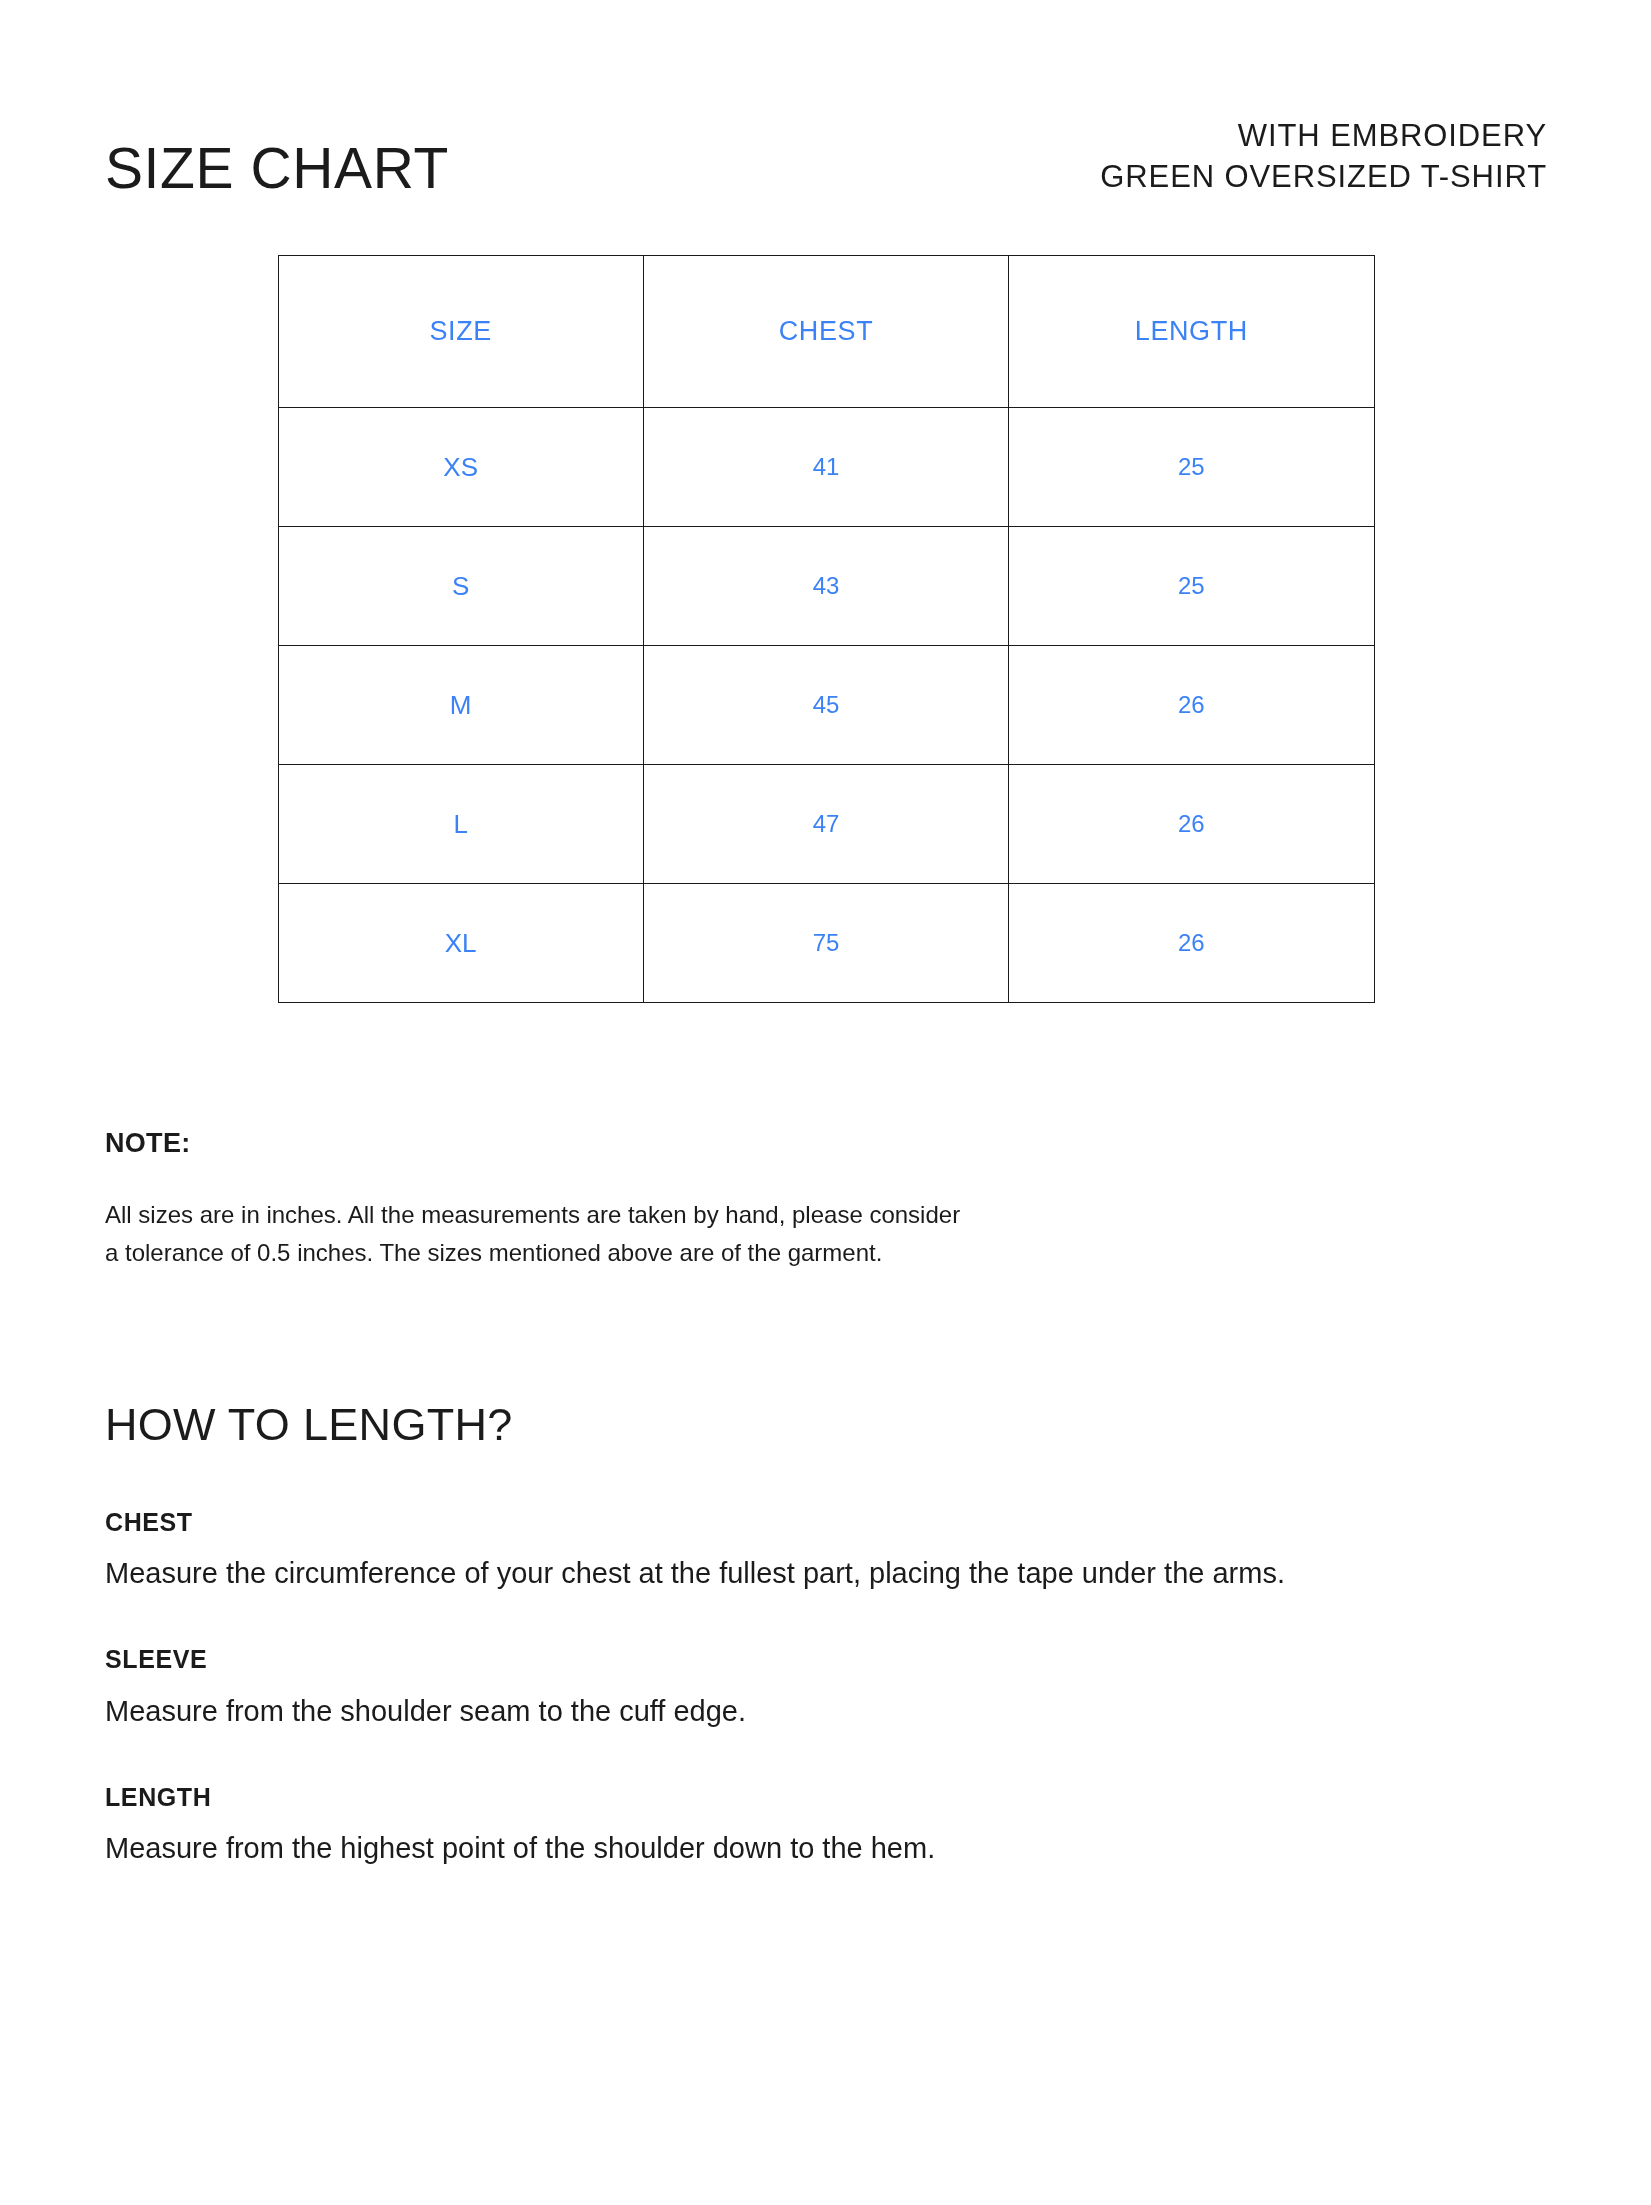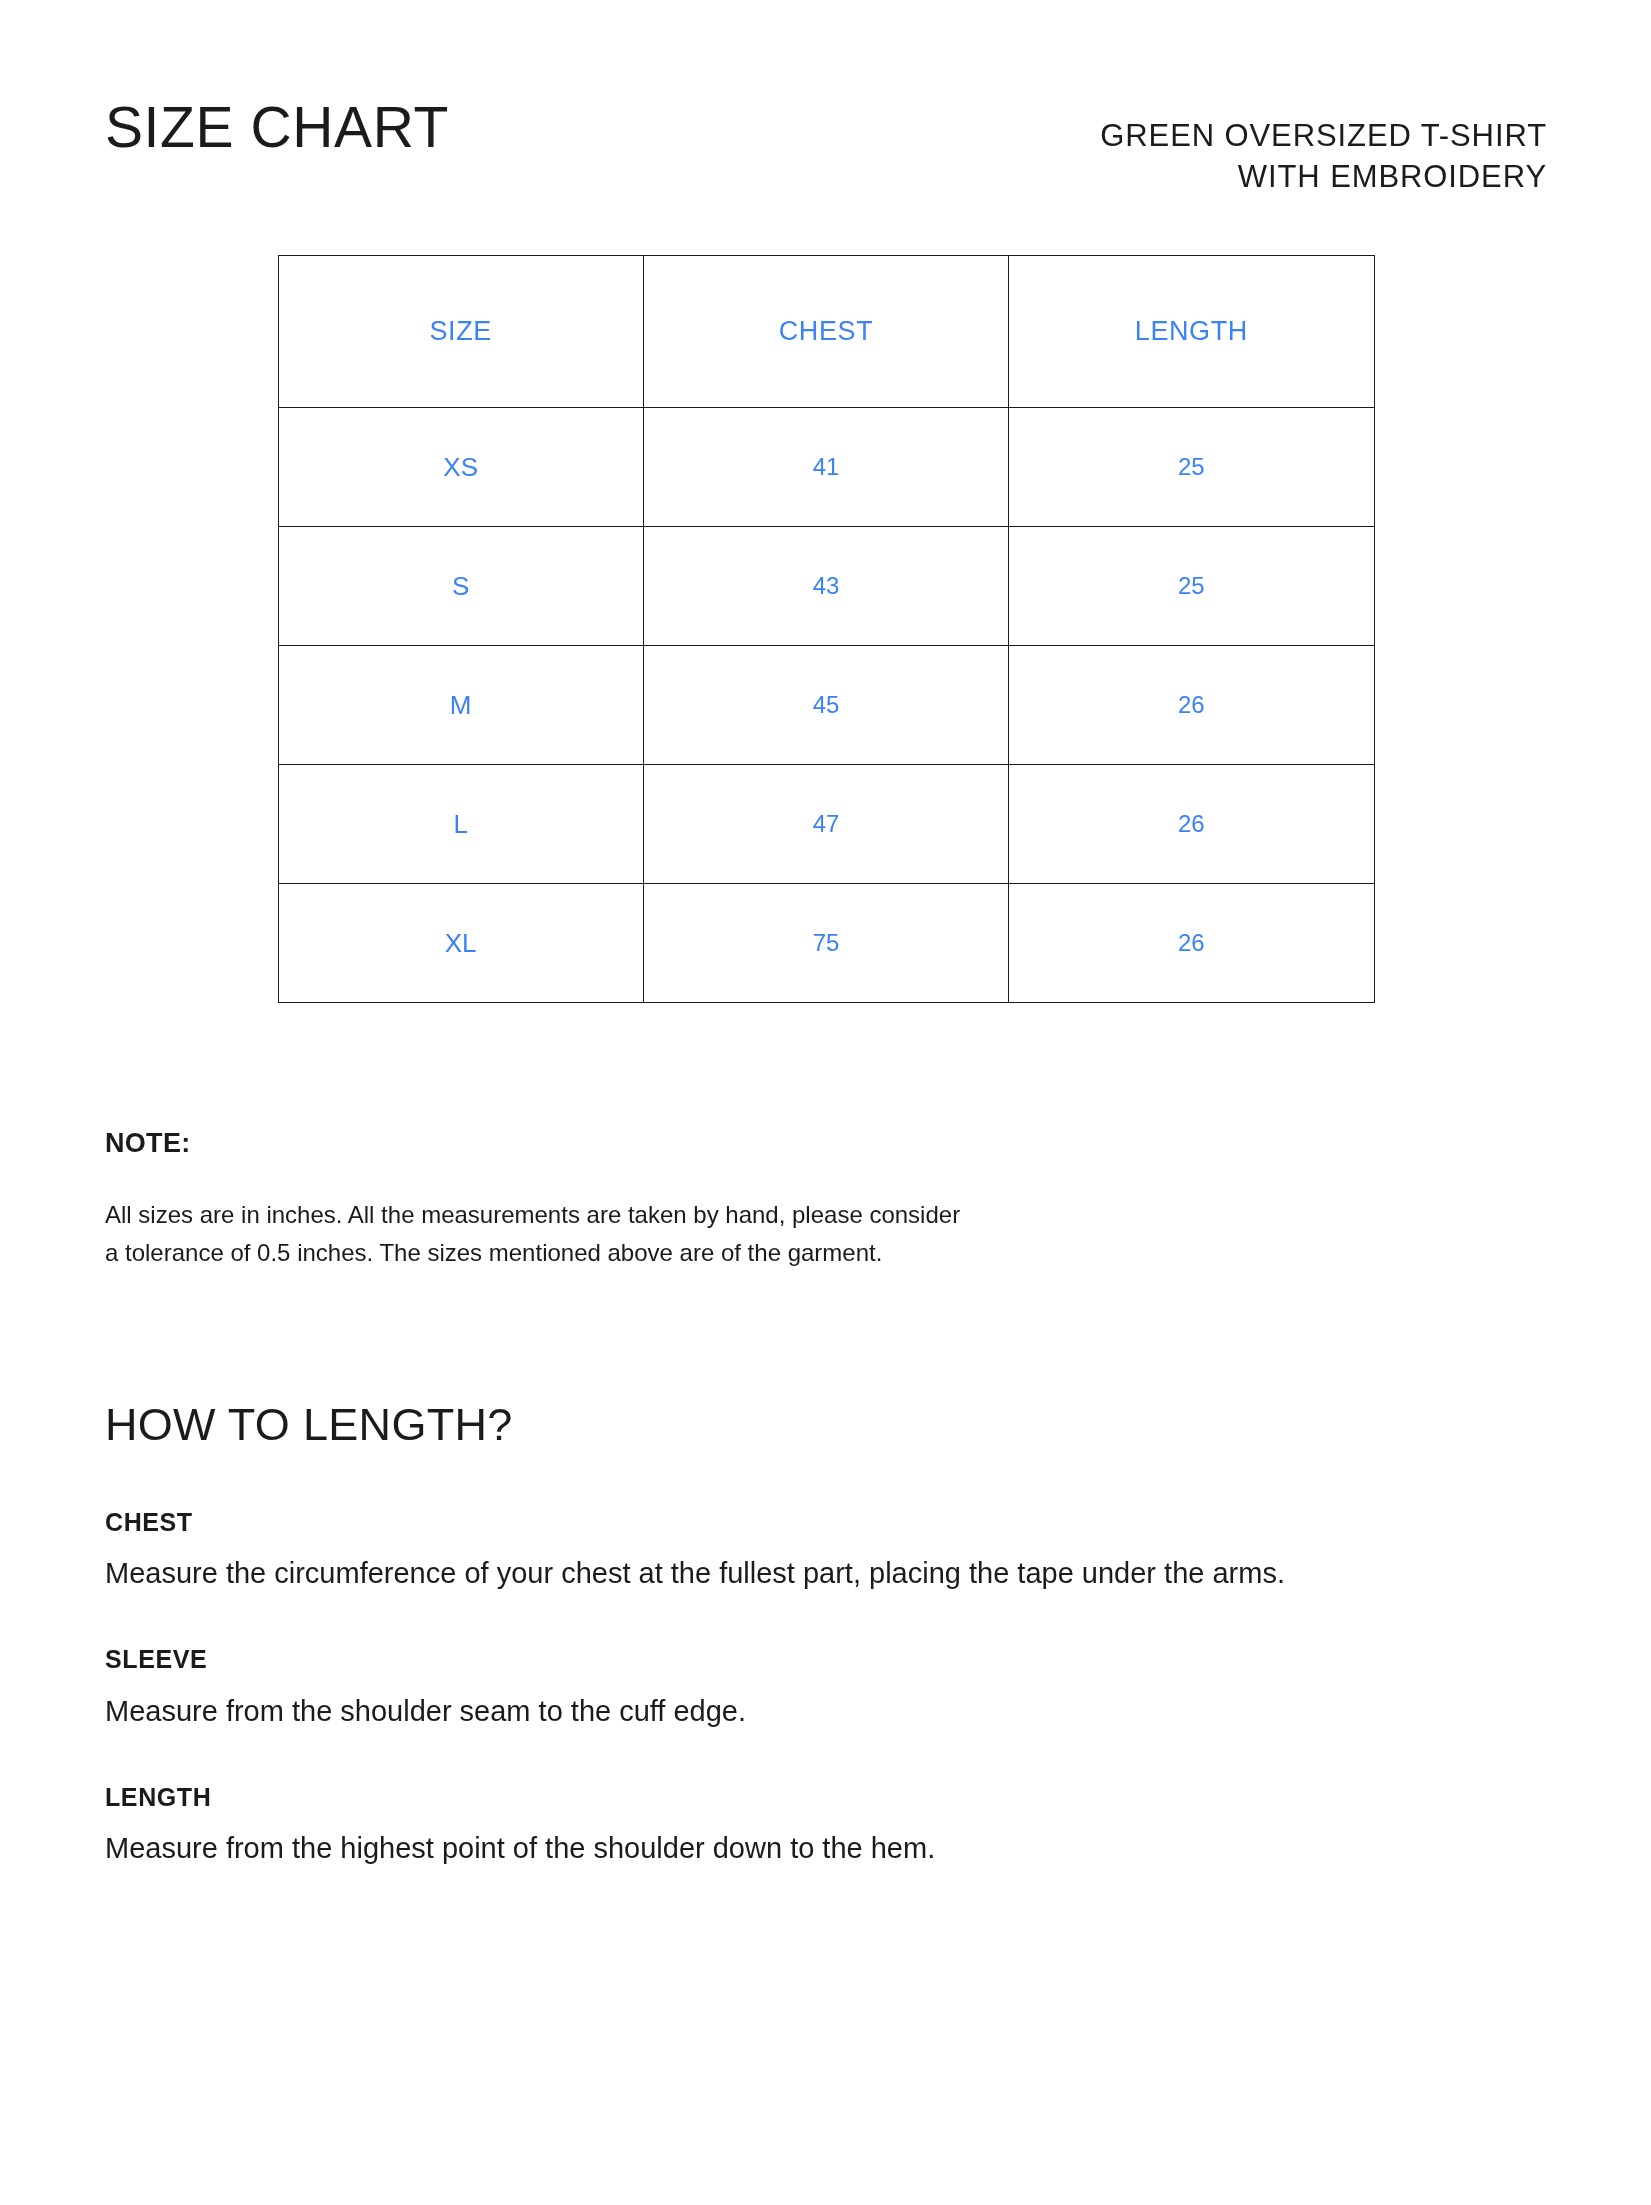--- a/index.html
+++ b/index.html
@@ -18,21 +18,21 @@
     position: relative;
     width: 1652px;
     height: 2205px;
     box-sizing: border-box;
     padding: 0 105px;
   }
 
   
   .header {
     display: flex;
-    align-items: flex-start;
+    align-items: flex-end;
     justify-content: space-between;
     padding-top: 99px;
   }
   .title {
     font-size: 57px;
     font-weight: 400;
     letter-spacing: 0.6px;
     line-height: 1;
     color: #1b1b1b;
     margin: 0;
@@ -122,22 +122,22 @@
   }
 </style>
 </head>
 <body>
 
 <div class="page">
 
   <div class="header">
     <h1 class="title">SIZE CHART</h1>
     <div class="product-name">
+      <div>WITH EMBROIDERY</div>
       <div>GREEN OVERSIZED T-SHIRT</div>
-      <div>WITH EMBROIDERY</div>
     </div>
   </div>
 
   <div class="table-wrap">
     <table class="size-table">
       <thead>
         <tr>
           <th>SIZE</th>
           <th>CHEST</th>
           <th>LENGTH</th>

